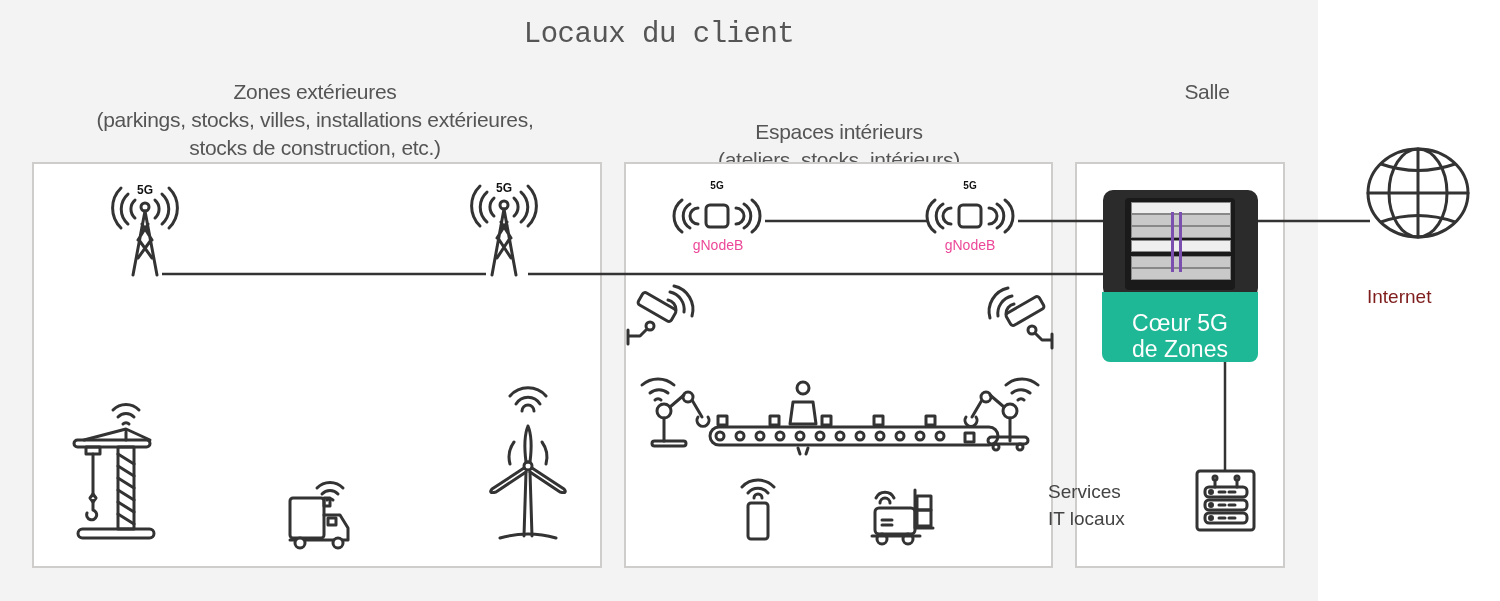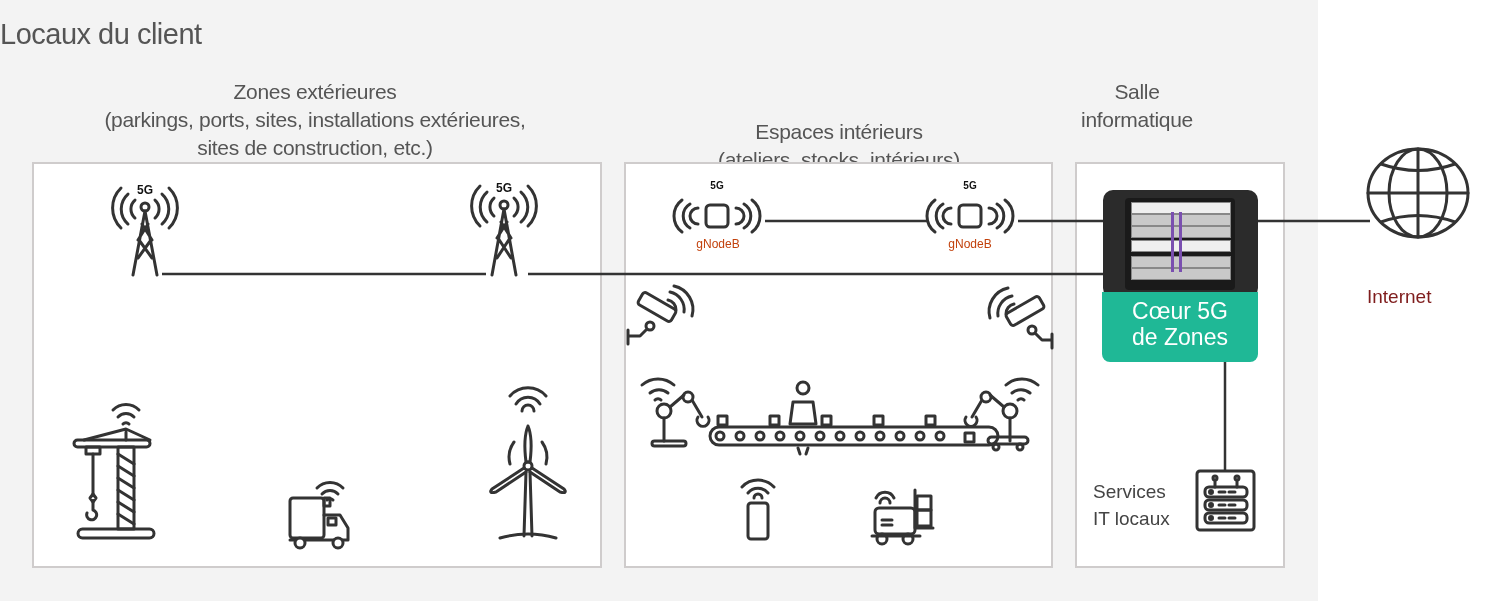--- a/index.html
+++ b/index.html
@@ -1,49 +1,48 @@
 <!DOCTYPE html>
 <html><head>
 <meta charset="utf-8">
 <style>
   html,body{margin:0;padding:0;}
   body{width:1500px;height:601px;position:relative;background:#ffffff;font-family:"Liberation Sans",sans-serif;color:#555;overflow:hidden;}
   .premises-bg{position:absolute;left:0;top:0;width:1318px;height:601px;background:#f3f3f3;}
-  .title{position:absolute;left:0;width:1318px;top:18px;font-size:29px;color:#555;font-family:Liberation Sans, sans-serif;letter-spacing:-0.5px;}
+  .title{position:absolute;left:0;width:1318px;top:18px;text-align:center;font-size:29px;color:#555;font-family:Liberation Mono, monospace;letter-spacing:-0.5px;}
   .zone-head{position:absolute;text-align:center;font-size:21px;line-height:28px;color:#555;letter-spacing:-0.3px;}
   .zone-box{position:absolute;background:#fff;border:2px solid #cfcccc;box-sizing:border-box;}
-  .lbl{position:absolute;font-size:12px;color:#c2410c;}
+  .lbl{position:absolute;font-size:14px;color:#ec4899;}
   svg{position:absolute;overflow:visible;}
   .ln{stroke:#333;stroke-width:2.5;fill:none;}
   .ic{stroke:#333;stroke-width:3;fill:none;stroke-linecap:round;stroke-linejoin:round;}
-  .core-badge{position:absolute;left:1102px;top:292px;width:156px;height:70px;background:#1fb896;border-radius:0 0 8px 8px;color:#fff;font-size:23px;line-height:26px;text-align:center;padding-top:6px;box-sizing:border-box;}
+  .core-badge{position:absolute;left:1102px;top:292px;width:156px;height:70px;background:#1fb896;border-radius:0 0 8px 8px;color:#fff;font-size:23px;line-height:26px;text-align:center;padding-top:18px;box-sizing:border-box;}
   .rack{position:absolute;left:1103px;top:190px;width:155px;height:108px;background:#2b2b2b;border-radius:10px;}
   .rack-inner{position:absolute;left:22px;top:8px;width:110px;height:92px;background:#1a1a1a;border-radius:4px;}
   .unit{position:absolute;left:6px;width:98px;height:10px;background:#c9c9c9;border:1px solid #888;}
   .unit.w{background:#efefef;}
   .cable{position:absolute;width:3px;background:#7a4fb0;}
 </style>
 </head>
 <body>
 
 <div class="premises-bg"></div>
 <div class="title">Locaux du client</div>
 
 <div class="zone-head" style="left:30px;width:570px;top:78px;">
   <div>Zones extérieures</div>
-  <div>(parkings, ports, sites, installations extérieures,</div>
-  <div>sites de construction, etc.)</div>
+  <div>(parkings, stocks, villes, installations extérieures,</div>
+  <div>stocks de construction, etc.)</div>
 </div>
 <div class="zone-head" style="left:625px;width:428px;top:78px;margin-top:40px;">
   <div>Espaces intérieurs</div>
   <div>(ateliers, stocks, intérieurs)</div>
 </div>
-<div class="zone-head" style="left:1032px;width:210px;top:78px;">
+<div class="zone-head" style="left:1102px;width:210px;top:78px;">
   <div>Salle</div>
-  <div>informatique</div>
 </div>
 
 <div class="zone-box" style="left:32px;top:162px;width:570px;height:406px;"></div>
 <div class="zone-box" style="left:624px;top:162px;width:429px;height:406px;"></div>
 <div class="zone-box" style="left:1075px;top:162px;width:210px;height:406px;"></div>
 
 <svg style="left:0;top:0;width:1500px;height:601px;">
   <line class="ln" x1="162" y1="274" x2="486" y2="274"></line>
   <line class="ln" x1="528" y1="274" x2="1103" y2="274"></line>
   <line class="ln" x1="765" y1="221" x2="928" y2="221"></line>
@@ -126,21 +125,21 @@
     <div class="unit" style="top:70px;"></div>
     <div class="cable" style="left:46px;top:14px;height:60px;"></div>
     <div class="cable" style="left:54px;top:14px;height:60px;"></div>
   </div>
 </div>
 <div class="core-badge">
   <div>Cœur 5G</div>
   <div>de Zones</div>
 </div>
 
-<div class="lbl" style="left:1093px;top:478px;font-size:19px;line-height:27px;color:#444;">
+<div class="lbl" style="left:1048px;top:478px;font-size:19px;line-height:27px;color:#444;">
   <div>Services</div>
   <div>IT locaux</div>
 </div>
 <svg style="left:1196px;top:470px;width:60px;height:62px;">
   <g class="ic" stroke-width="2.4">
     <rect x="1" y="1" width="57" height="59" rx="3"></rect>
     <line x1="19" y1="10" x2="19" y2="17"></line>
       <circle cx="19" cy="8" r="2"></circle>
     <line x1="41" y1="10" x2="41" y2="17"></line>
       <circle cx="41" cy="8" r="2"></circle>

